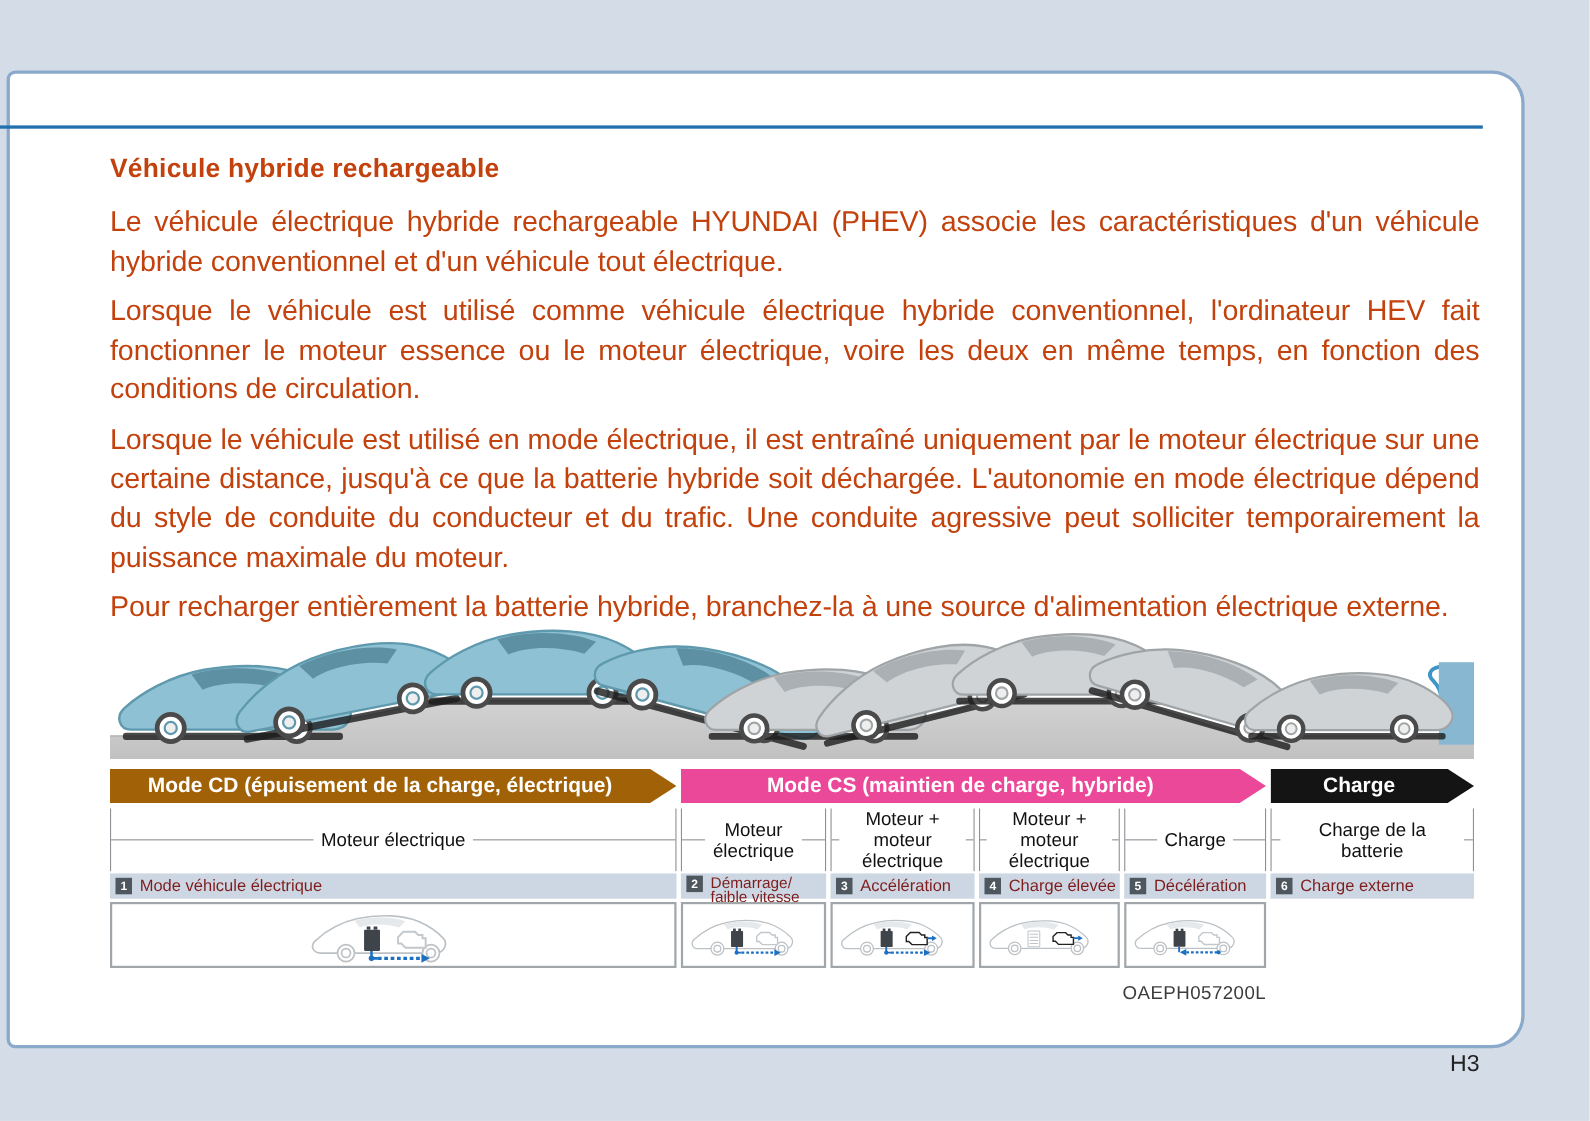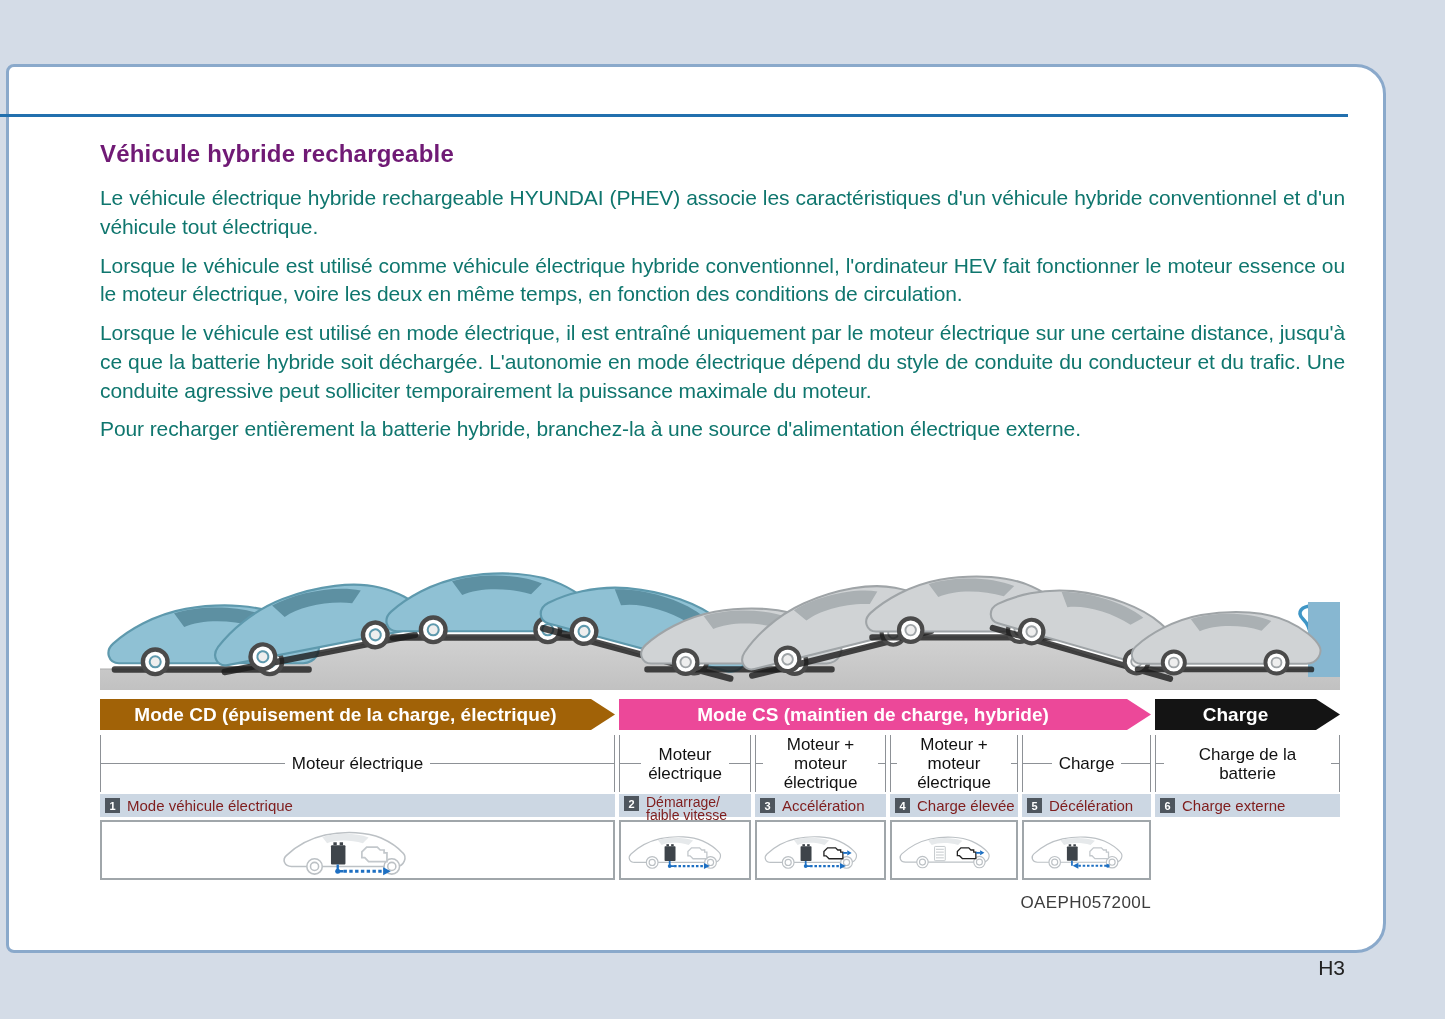--- a/index.html
+++ b/index.html
@@ -20,25 +20,25 @@
   }
   .accent-line {
     position:absolute; left:0; top:114px;
     width:1348px; height:3px;
     background:#2270ae; z-index:3;
   }
   .content {
     position:absolute; left:100px; top:140px; width:1245px; z-index:2;
   }
   .title {
-    font-size:24px; font-weight:bold; color:#701a75;
+    font-size:24px; font-weight:bold; color:#c2410c;
     margin-bottom:16px; letter-spacing:0.2px;
   }
   .para {
-    font-size:21px; color:#0f766e; line-height:1.37;
+    font-size:26px; color:#c2410c; line-height:1.37;
     text-align:justify; margin-bottom:10px; letter-spacing:-0.1px;
   }
   
   .illustration {
     position:absolute; left:100px; top:552px; width:1240px; height:138px; z-index:2;
   }
   
   .diagram {
     position:absolute; left:100px; top:699px; width:1240px; z-index:2;
     color:#111;

